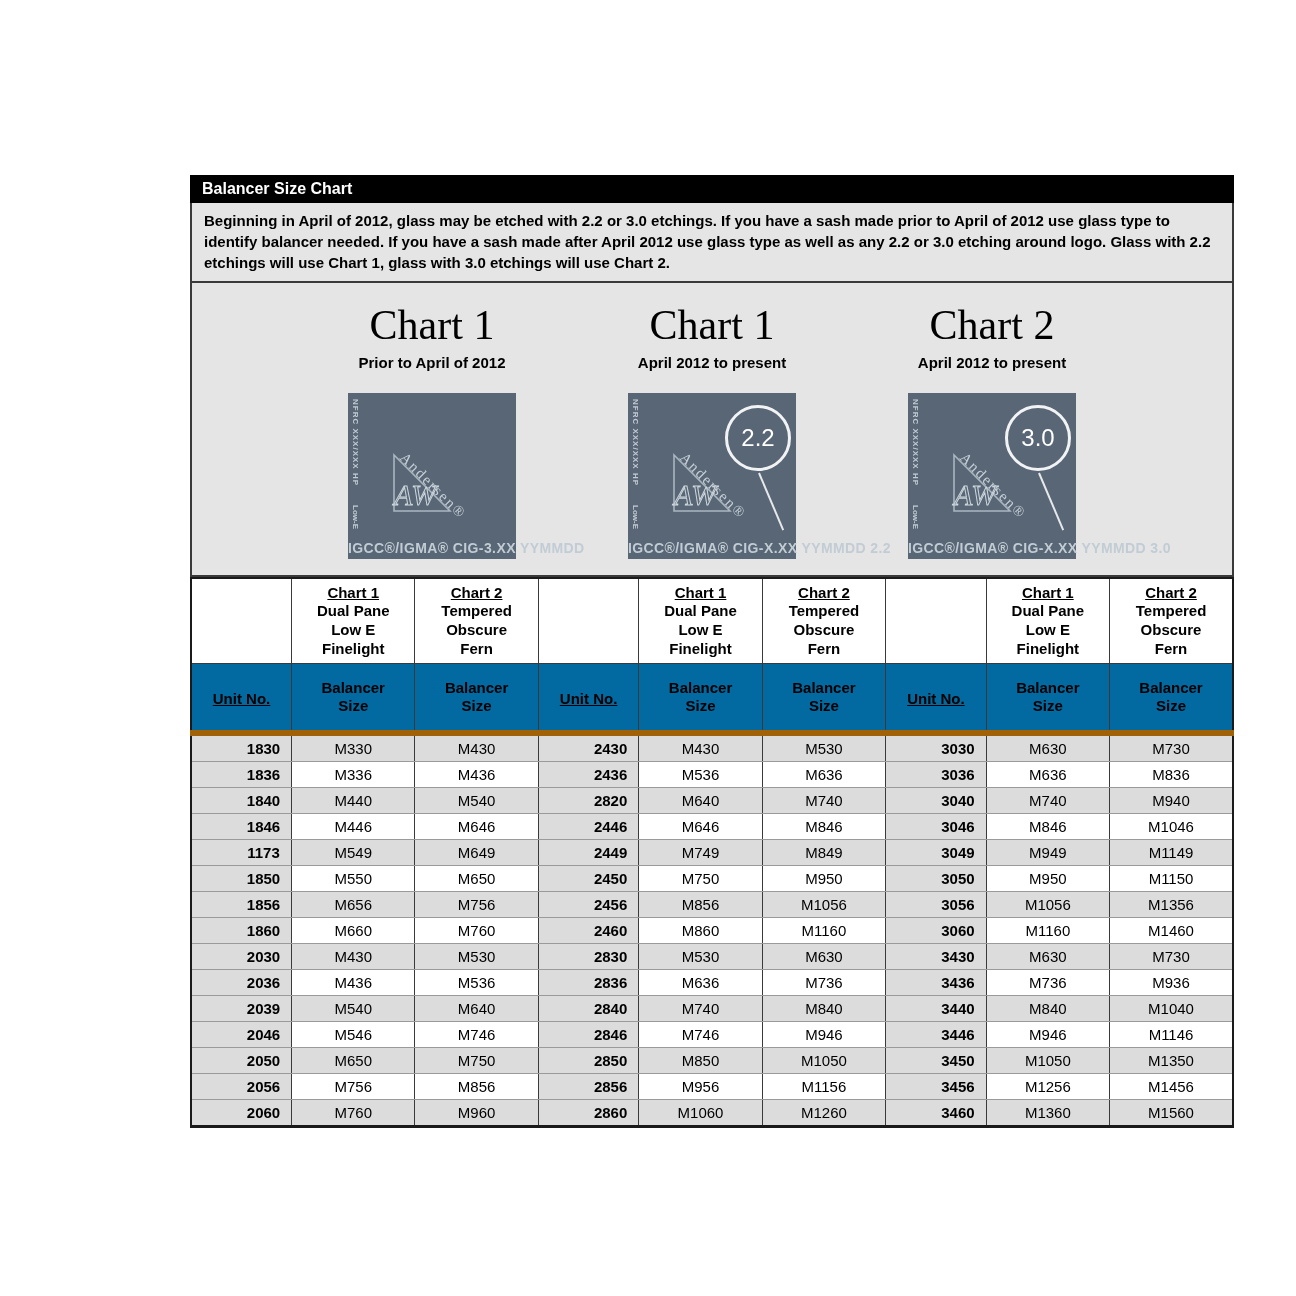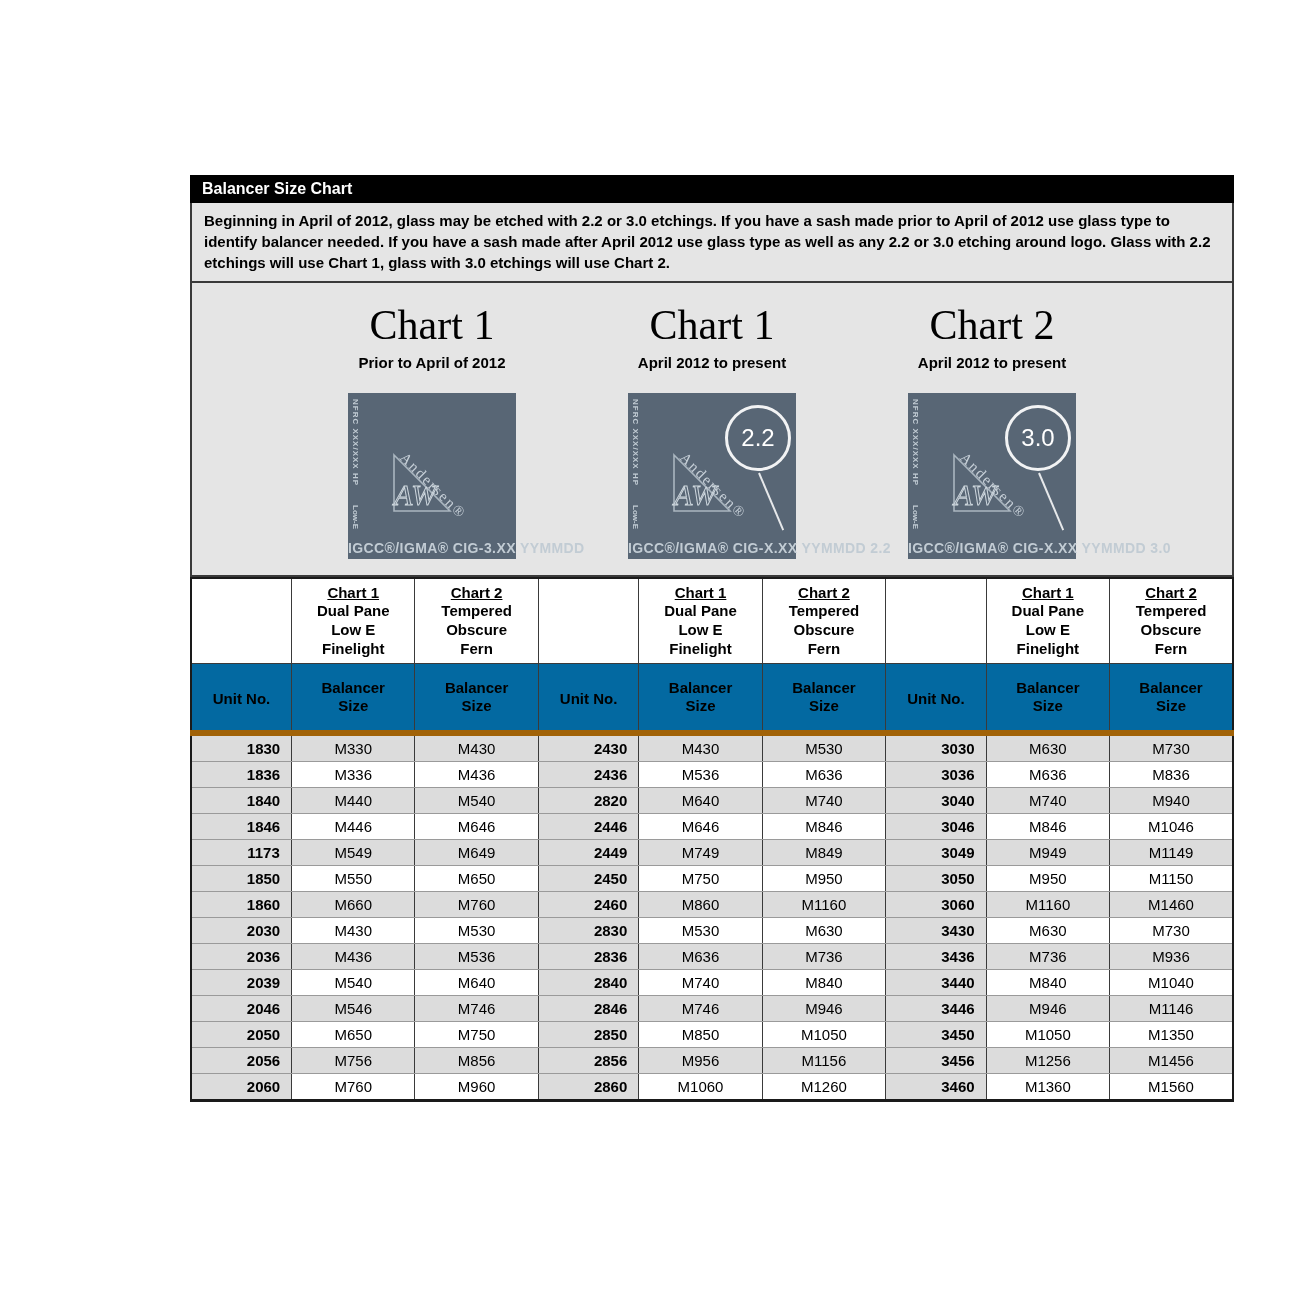--- a/index.html
+++ b/index.html
@@ -38,21 +38,21 @@
   table.size{border-collapse:collapse;width:100%;table-layout:fixed;
              border:2px solid #1a1a1a;border-bottom-width:3px;background:#fff;}
   col.c-unit{width:88px;} col.c-bal{width:108px;}
   th,td{border-left:1px solid #3a3a3a;border-right:1px solid #3a3a3a;
         border-top:1px solid #9a9a9a;border-bottom:1px solid #9a9a9a;
         text-align:center;padding:0;font-size:15px;}
   tr.h1 th{height:84px;vertical-align:middle;font-weight:bold;font-size:15px;line-height:1.25;
            border-bottom:1px solid #3a3a3a;background:#fff;}
   tr.h2 th{height:44px;vertical-align:middle;font-weight:bold;background:#0369a1;line-height:1.2;
            border-bottom:6px solid #a16207;}
-  tr.h2 th.unitno{vertical-align:bottom;padding-bottom:22px;}
+  tr.h2 th.unitno{vertical-align:bottom;padding-bottom:22px;text-decoration:underline;}
   .th-underline{text-decoration:underline;}
   td{height:25px;}
   td.unit{font-weight:bold;background:var(--row-shade,#dcdcdc);padding-left:44px;}
   tbody tr:nth-child(odd) td{background:var(--row-shade,#dcdcdc);}
   tbody tr:nth-child(even) td{background:#fff;}
   tbody tr:nth-child(even) td.unit{background:var(--row-shade,#dcdcdc);}
 </style>
 </head>
 <body>
 
@@ -245,20 +245,31 @@
             <td>M550</td>
             <td>M650</td>
             <td class="unit">2450</td>
             <td>M750</td>
             <td>M950</td>
             <td class="unit">3050</td>
             <td>M950</td>
             <td>M1150</td>
           </tr>
           <tr>
+            <td class="unit">1856</td>
+            <td>M656</td>
+            <td>M756</td>
+            <td class="unit">2456</td>
+            <td>M856</td>
+            <td>M1056</td>
+            <td class="unit">3056</td>
+            <td>M1056</td>
+            <td>M1356</td>
+          </tr>
+          <tr>
             <td class="unit">1860</td>
             <td>M660</td>
             <td>M760</td>
             <td class="unit">2460</td>
             <td>M860</td>
             <td>M1160</td>
             <td class="unit">3060</td>
             <td>M1160</td>
             <td>M1460</td>
           </tr>

